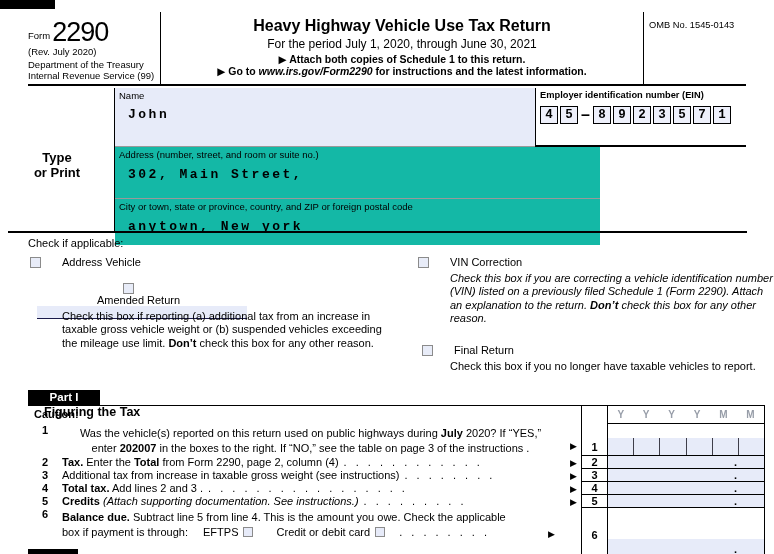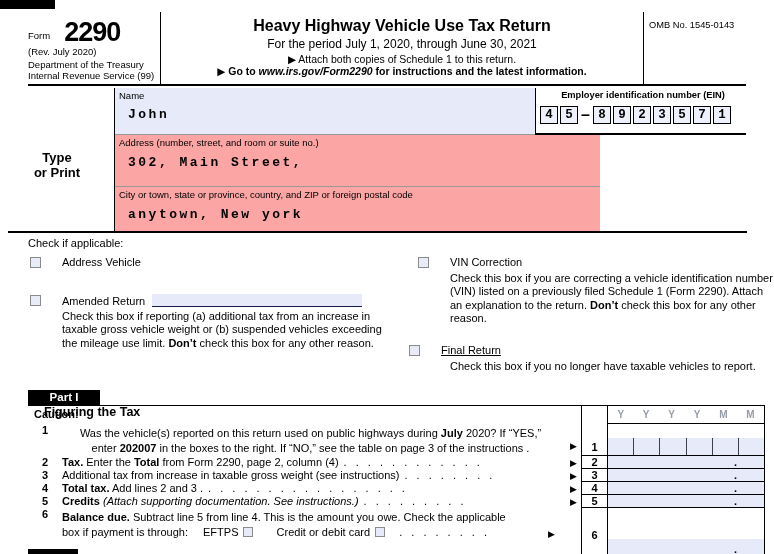--- a/index.html
+++ b/index.html
@@ -15,67 +15,67 @@
 
   
   .mark-top { position:absolute; left:0; top:0; width:55px; height:9px; background:#000; }
   .mark-bottom { position:absolute; left:28px; top:549px; width:50px; height:5px; background:#000; }
 
   
   .header { position:absolute; left:28px; top:12px; width:718px; height:74px; display:flex; border-bottom:2.5px solid #000; }
   .h-left { width:133px; padding:8px 4px 0 0; border-right:1.5px solid #000; }
   .h-formline { display:flex; align-items:flex-end; }
   .h-form-word { font-size:9.5px; padding-bottom:3px; }
-  .h-form-num { font-size:27px; font-weight:bold; line-height:24px; letter-spacing:-1px; margin-left:14px; }
+  .h-form-num { font-size:27px; font-weight:normal; line-height:24px; letter-spacing:-1px; margin-left:2px; }
   .h-rev { font-size:9.5px; margin-top:2px; }
   .h-dept { font-size:9.5px; margin-top:2px; }
   .h-irs { font-size:9.5px; }
   .h-center { flex:1; text-align:center; padding-top:5px; }
   .h-title { font-size:16px; font-weight:bold; }
   .h-period { font-size:12px; margin-top:2px; }
-  .h-attach { font-size:10.5px; font-weight:normal; margin-top:2px; }
+  .h-attach { font-size:10.5px; font-weight:bold; margin-top:2px; }
   .h-goto { font-size:10.5px; font-weight:bold; }
   .h-right { width:103px; border-left:1.5px solid #000; font-size:9.3px; display:flex; flex-direction:column; }
   .h-keep { padding:4px 3px 3px 5px; border-bottom:1.5px solid #000; flex:0 0 34px; line-height:11px; }
   .h-omb { padding:8px 3px 0 5px; }
 
   
   .entity { position:absolute; left:0; top:88px; width:746px; height:145px; }
   .gutter { position:absolute; left:0; top:0; width:115px; height:145px; border-right:1.2px solid #000; text-align:center; padding-top:62px; font-weight:bold; font-size:13px; line-height:15px; }
   .fieldrows { position:absolute; left:115px; top:0; width:631px; height:145px; }
-  .row-name { height:47px; display:flex; }
+  .row-name { height:59px; display:flex; }
   .name-cell { width:420px; background:#e7ebf9; border-bottom:1px solid #999; padding:2px 0 0 4px; }
   .field-label { font-size:9.5px; }
   .name-value { margin:6px 0 0 9px; }
   .ein-cell { width:211px; border-left:1.2px solid #000; border-bottom:2px solid #000; padding:2px 0 0 4px; background:#fff; }
-  .ein-label { font-size:9.3px; font-weight:bold;text-align:center; }
+  .ein-label { font-size:9.3px; font-weight:bold; }
   .ein-boxes { display:flex; align-items:center; margin-top:6px; }
   .ein-box { width:18px; height:18px; border:1.5px solid #000; background:#eef0fb; font-family:"Liberation Mono","DejaVu Sans Mono",monospace; font-weight:bold; font-size:12.5px; text-align:center; line-height:16px; margin-right:2px; }
   .ein-dash { font-weight:bold; margin:0 3px 0 1px; }
   .row-addr { height:52px; }
   .row-city { height:46px; }
-  .hl-wide { width:485px; height:100%; background:#fca5a5; border-bottom:1px solid #999; padding:2px 0 0 4px; }
+  .hl-wide { width:485px; height:100%; background:#14b8a6; border-bottom:1px solid #999; padding:2px 0 0 4px; }
   .row-city .hl-wide { border-bottom:none; }
   .addr-value, .city-value { margin:7px 0 0 9px; }
   .entity-bottom { position:absolute; left:8px; top:143px; width:739px; height:2px; background:#000; }
 
   
   .checks { position:absolute; left:28px; top:237px; width:718px; height:150px; font-size:11px; }
   .checks-heading { position:absolute; left:0; top:0; }
   .cbrow { position:absolute; display:flex; align-items:center; }
   .cb { width:11px; height:11px; border:1px solid #8b8b8b; background:#e8ecf8; flex:none; }
   .cbrow .cb { margin-right:21px; }
   .cb-addr { left:2px; top:19px; }
-  .cb-amend { left:2px; top:57px; }
+  .cb-amend { left:2px; top:46px;flex-direction:column; }
   .amend-blank { width:210px; height:13px; background:#e7ebf9; border-bottom:1.3px solid #1a1a4a; margin-left:7px; }
   .desc { position:absolute; line-height:13.4px; }
   .desc-amend { left:34px; top:73px; width:336px; }
   .cb-vin { left:390px; top:19px; }
-  .desc-vin { left:422px; top:35px; width:324px; }
-  .cb-final { left:381px; top:107px;text-decoration:underline; }
+  .desc-vin { left:422px; top:35px; width:324px;font-style:italic; }
+  .cb-final { left:394px; top:107px; }
   .desc-final { left:422px; top:123px; width:324px; }
 
   
   .part1 { position:absolute; left:28px; top:390px; width:737px; }
   .p1-head { height:16px; display:flex; border-bottom:1.2px solid #000;flex-direction:column; }
   .p1-label { background:#000; color:#fff; width:72px; text-align:center; font-weight:bold; font-size:11.5px; line-height:15px; }
   .p1-title { font-weight:bold; font-size:12.5px; margin-left:16px; line-height:15px; }
   .trow { display:flex; }
   .tcell { width:553px; display:flex; font-size:11px; }
   .lnum { flex:none; width:34px; text-align:center; font-weight:bold; }

